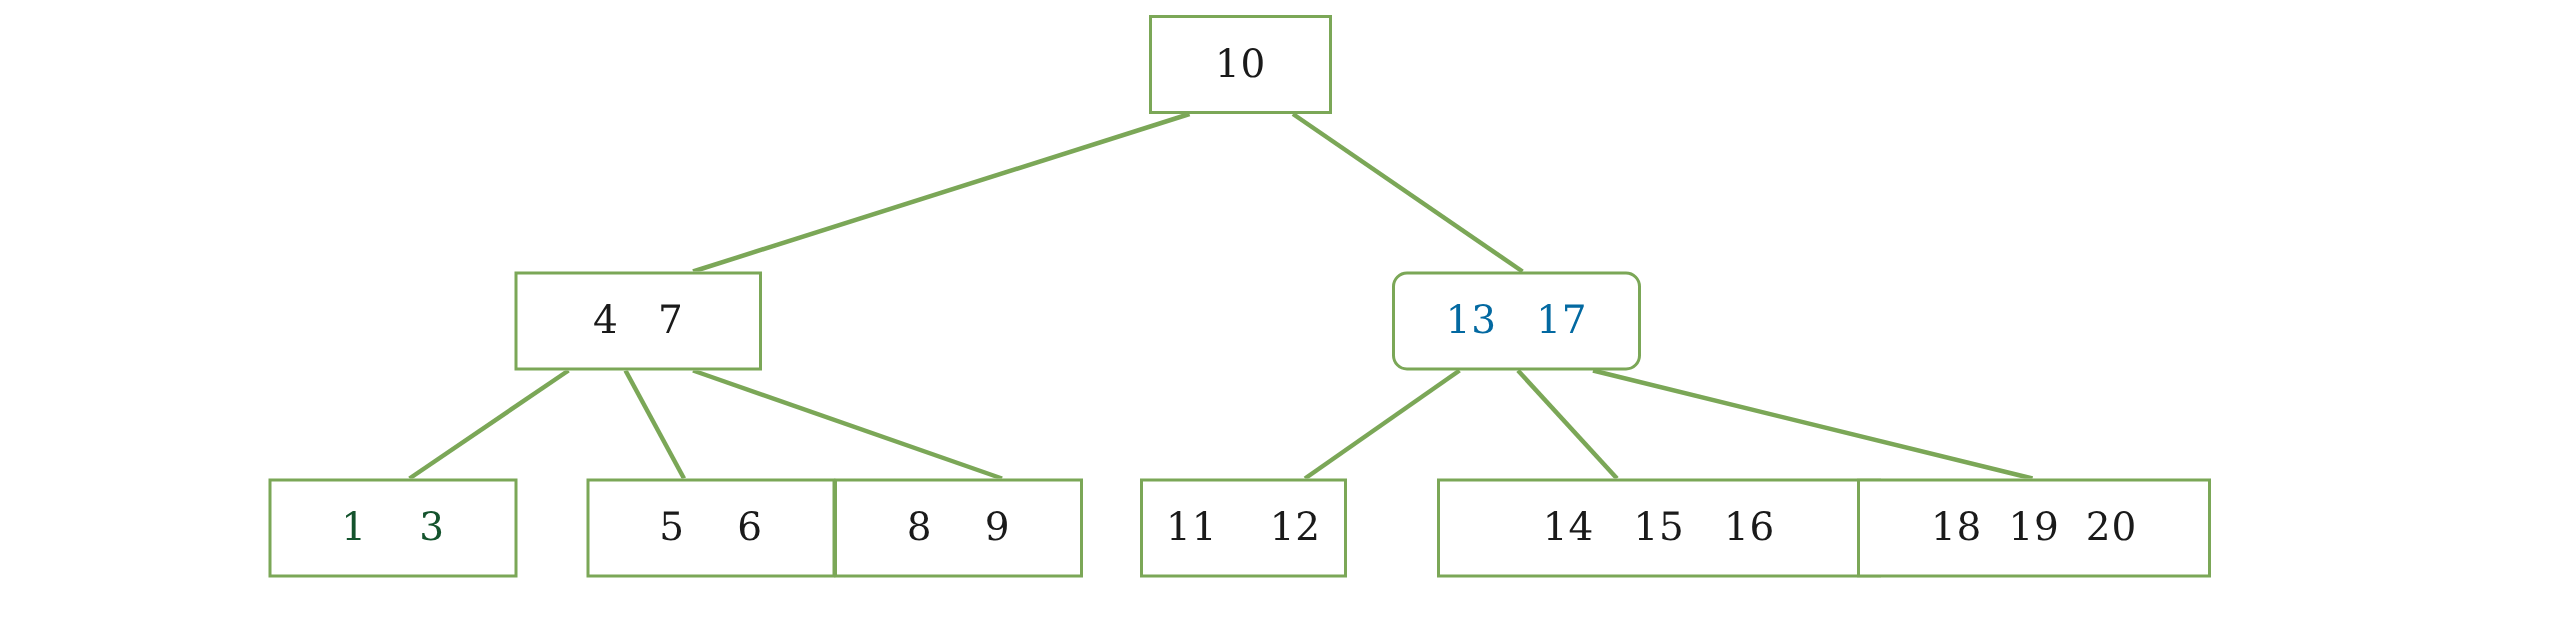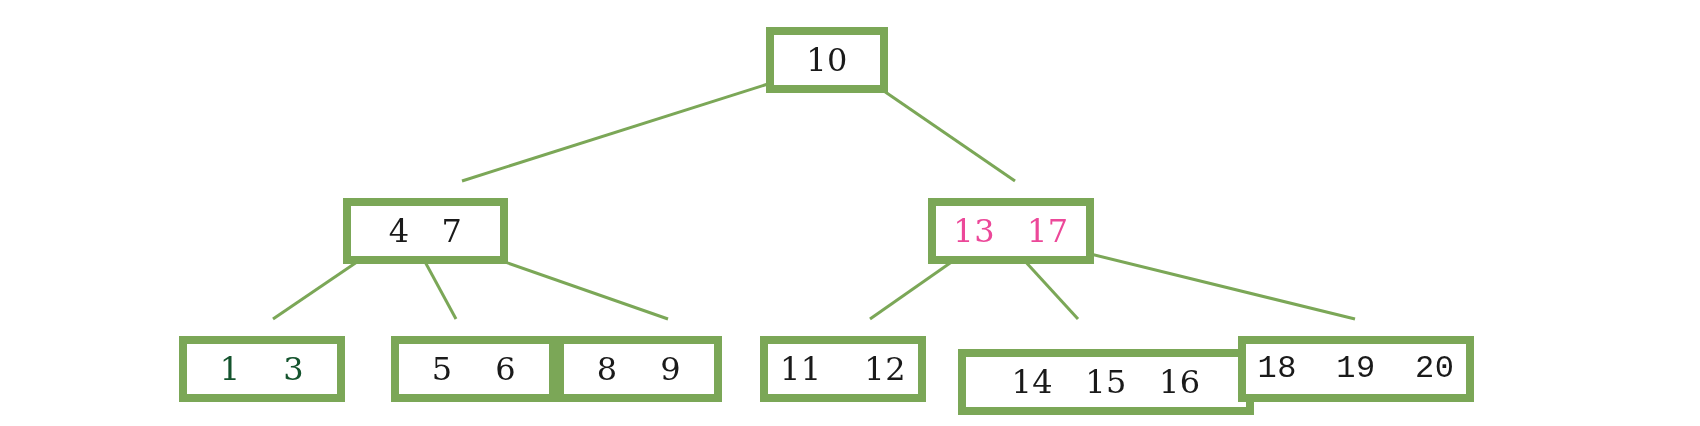--- a/index.html
+++ b/index.html
@@ -21,31 +21,30 @@
   #edge-layer {
     position: absolute;
     left: 0;
     top: 0;
     width: 1700px;
     height: 426px;
   }
   .tree-node {
     position: absolute;
     box-sizing: border-box;
-    border: 8px solid #84cc16;
+    border: 2px solid #84cc16;
     background: #ffffff;
     display: flex;
     align-items: center;
     justify-content: center;
     white-space: pre;
     color: #1a1a1a;
-    font-size: 32px;
+    font-size: 26px;
     line-height: 1;
     letter-spacing: 0.5px;
-    margin-top: 17px;
   }
   .node-keys {
     display: block;
     white-space: pre;
   }
 </style>
 </head>
 <body>
 
 <div id="tree-canvas">
@@ -59,22 +58,22 @@
         <line x1="462" y1="247" x2="668" y2="319" stroke="#7ba757" stroke-width="3" stroke-linecap="butt"></line>
         <line x1="973" y1="247" x2="870" y2="319" stroke="#7ba757" stroke-width="3" stroke-linecap="butt"></line>
         <line x1="1012" y1="247" x2="1078" y2="319" stroke="#7ba757" stroke-width="3" stroke-linecap="butt"></line>
         <line x1="1062" y1="247" x2="1355" y2="319" stroke="#7ba757" stroke-width="3" stroke-linecap="butt"></line>
       </g>
   </svg>
 
   <div id="nodes-container">
       <div class="tree-node" style="left: 766px; top: 10px; width: 122px; height: 66px; border-color: rgb(123, 167, 87); color: rgb(26, 26, 26);"><span class="node-keys">10</span></div>
       <div class="tree-node" style="left: 343px; top: 181px; width: 165px; height: 66px; border-color: rgb(123, 167, 87); color: rgb(26, 26, 26);"><span class="node-keys">4   7</span></div>
-      <div class="tree-node" style="left: 928px; top: 181px; width: 166px; height: 66px; border-color: rgb(123, 167, 87); color: #ec4899;"><span class="node-keys">13   17</span></div>
+      <div class="tree-node" style="left: 928px; top: 181px; width: 166px; height: 66px; border-color: rgb(123, 167, 87); color: #0369a1; border-radius: 10px;"><span class="node-keys">13   17</span></div>
       <div class="tree-node" style="left: 179px; top: 319px; width: 166px; height: 66px; border-color: rgb(123, 167, 87); color: #14532d;"><span class="node-keys">1    3</span></div>
       <div class="tree-node" style="left: 391px; top: 319px; width: 166px; height: 66px; border-color: rgb(123, 167, 87); color: rgb(26, 26, 26);"><span class="node-keys">5    6</span></div>
       <div class="tree-node" style="left: 556px; top: 319px; width: 166px; height: 66px; border-color: rgb(123, 167, 87); color: rgb(26, 26, 26);"><span class="node-keys">8    9</span></div>
-      <div class="tree-node" style="left: 760px; top: 319px; width: 166px; height: 66px; border-color: rgb(123, 167, 87); color: rgb(26, 26, 26);"><span class="node-keys">11    12</span></div>
-      <div class="tree-node" style="left: 958px; top: 332px; width: 296px; height: 66px; border-color: rgb(123, 167, 87); color: rgb(26, 26, 26);"><span class="node-keys">14   15   16</span></div>
-      <div class="tree-node" style="left: 1238px; top: 319px; width: 236px; height: 66px; border-color: rgb(123, 167, 87); color: rgb(26, 26, 26); font-family: Liberation Mono, monospace;"><span class="node-keys">18  19  20</span></div>
+      <div class="tree-node" style="left: 760px; top: 319px; width: 138px; height: 66px; border-color: rgb(123, 167, 87); color: rgb(26, 26, 26);"><span class="node-keys">11    12</span></div>
+      <div class="tree-node" style="left: 958px; top: 319px; width: 296px; height: 66px; border-color: rgb(123, 167, 87); color: rgb(26, 26, 26);"><span class="node-keys">14   15   16</span></div>
+      <div class="tree-node" style="left: 1238px; top: 319px; width: 236px; height: 66px; border-color: rgb(123, 167, 87); color: rgb(26, 26, 26);"><span class="node-keys">18  19  20</span></div>
     </div>
 
 </div>
 
 </body></html>

